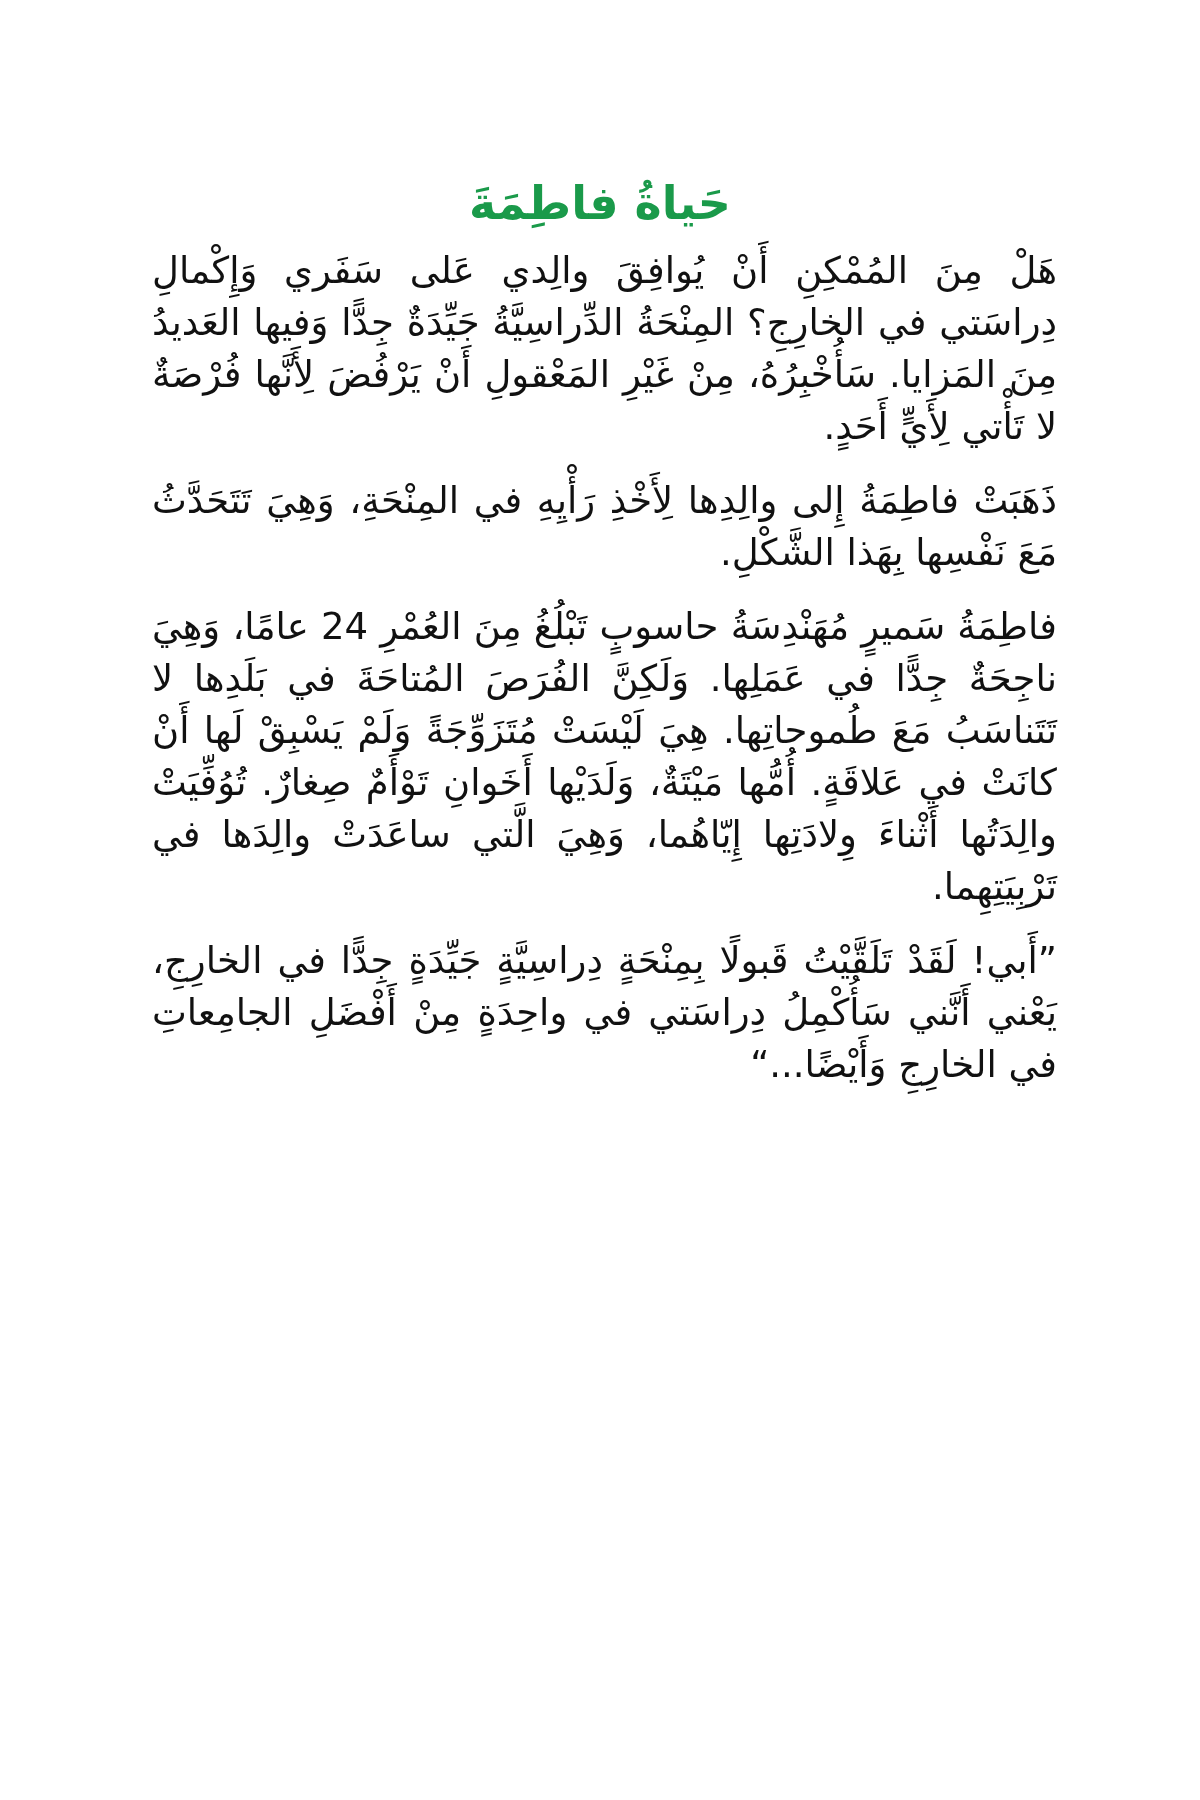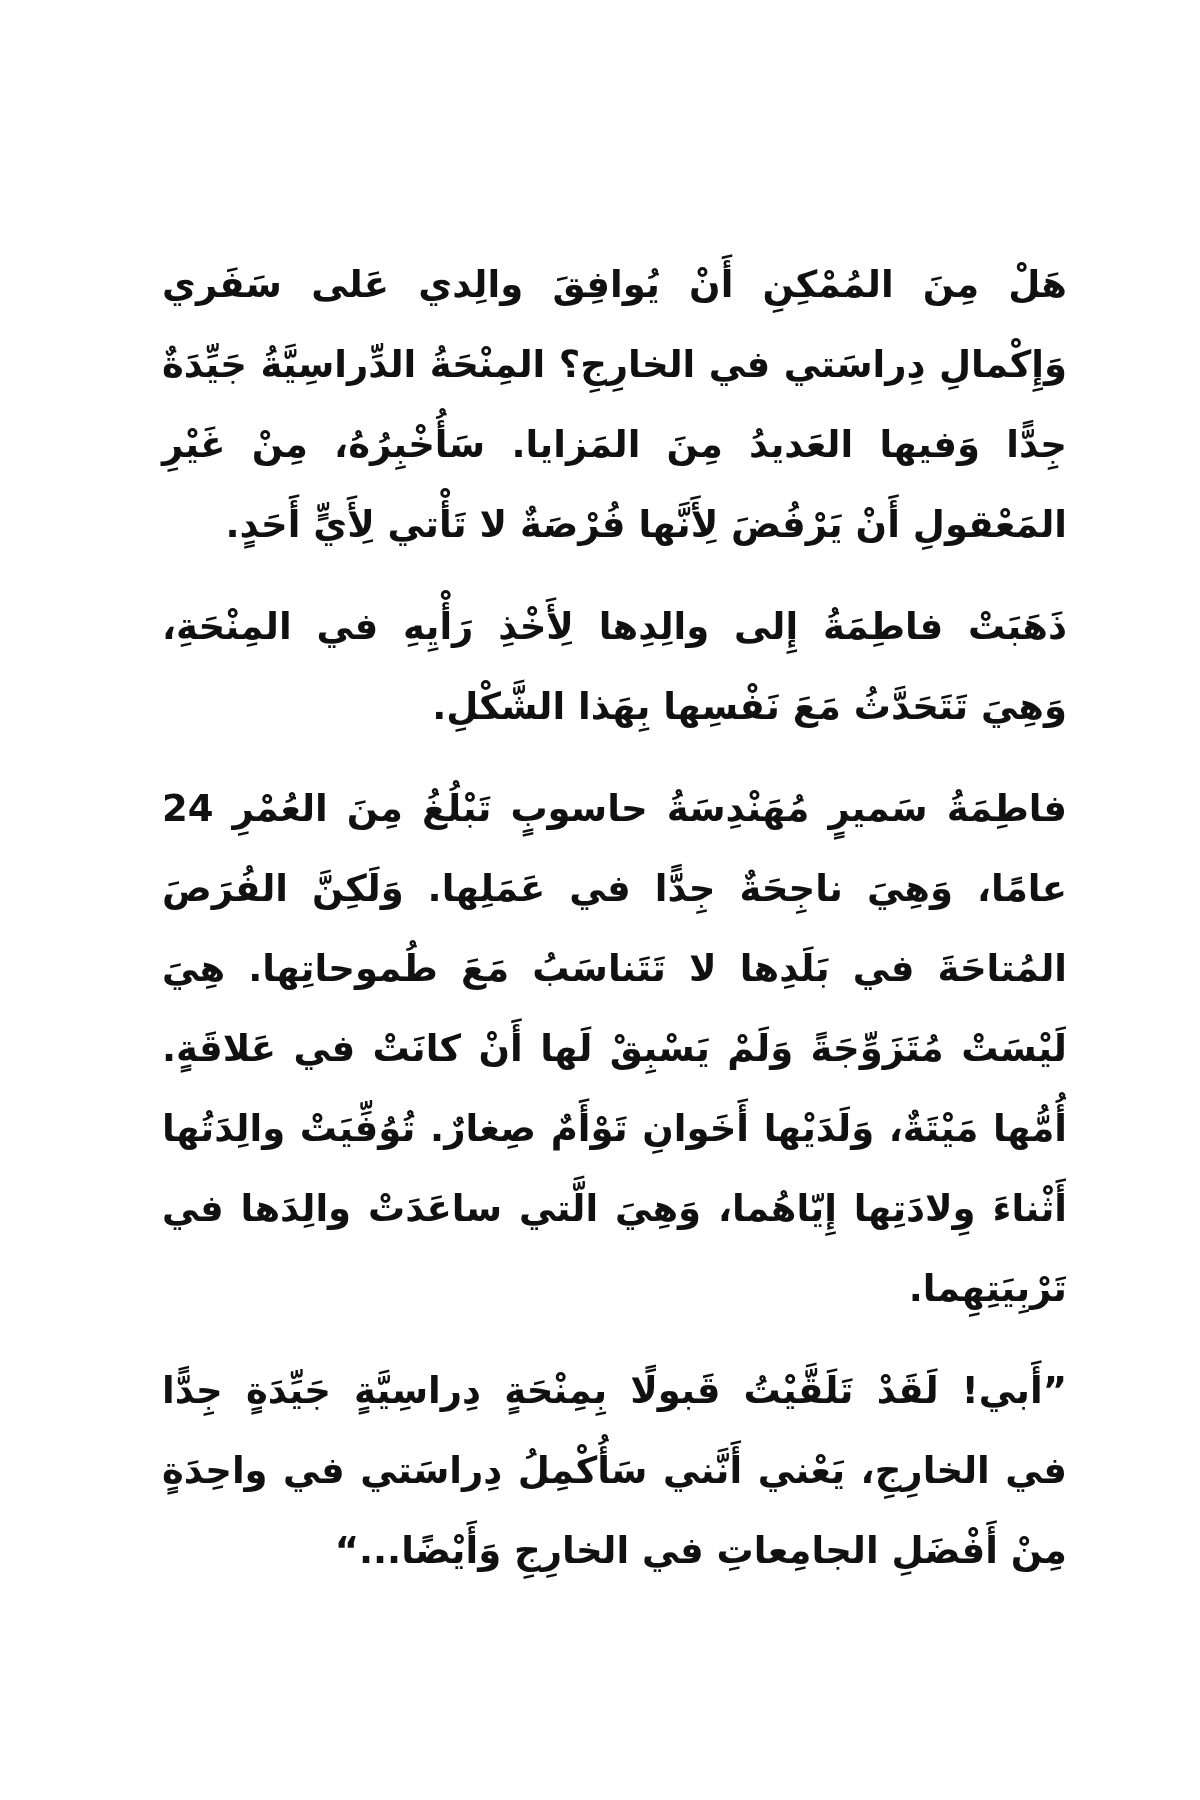--- a/index.html
+++ b/index.html
@@ -27,29 +27,28 @@
       text-align: center;
       font-size: 46px;
       font-weight: bold;
       color: #1a9a4a;
       line-height: 1.4;
       direction: rtl;
     }
     .body-text {
       position: absolute;
       top: 245px;
-      left: 162px;
+      left: 152px;
       width: 905px;
       direction: rtl;
       text-align: justify;
       text-align-last: right;
       font-size: 37px;
-      line-height: 80px;
+      line-height: 52px;
       color: #111111;
-      font-weight: bold;
     }
     .para {
       margin: 0 0 22px 0;
     }
     .tashkeel { color: #1a9a4a; }
     .footer {
       position: absolute;
       top: 1665px;
       left: 0; right: 0;
       text-align: center;
@@ -63,20 +62,21 @@
       font-weight: bold;
     }
     .footer .page-num {
       font-weight: bold;
     }
   </style>
 </head>
 <body>
 
 <div class="page">
+  <h1 class="title">حَياةُ فاطِمَةَ</h1>
 
   <div class="body-text">
     <p class="para">ه<span class="tashkeel" style="color: rgb(26, 154, 74);">َ</span>ل<span class="tashkeel" style="color: rgb(26, 154, 74);">ْ</span> م<span class="tashkeel" style="color: rgb(26, 154, 74);">ِ</span>ن<span class="tashkeel" style="color: rgb(26, 154, 74);">َ</span> الم<span class="tashkeel" style="color: rgb(26, 154, 74);">ُ</span>م<span class="tashkeel" style="color: rgb(26, 154, 74);">ْ</span>ك<span class="tashkeel" style="color: rgb(26, 154, 74);">ِ</span>ن<span class="tashkeel" style="color: rgb(26, 154, 74);">ِ</span> أ<span class="tashkeel" style="color: rgb(26, 154, 74);">َ</span>ن<span class="tashkeel" style="color: rgb(26, 154, 74);">ْ</span> ي<span class="tashkeel" style="color: rgb(26, 154, 74);">ُ</span>واف<span class="tashkeel" style="color: rgb(26, 154, 74);">ِ</span>ق<span class="tashkeel" style="color: rgb(26, 154, 74);">َ</span> وال<span class="tashkeel" style="color: rgb(26, 154, 74);">ِ</span>دي ع<span class="tashkeel" style="color: rgb(26, 154, 74);">َ</span>لى س<span class="tashkeel" style="color: rgb(26, 154, 74);">َ</span>ف<span class="tashkeel" style="color: rgb(26, 154, 74);">َ</span>ري و<span class="tashkeel" style="color: rgb(26, 154, 74);">َ</span>إ<span class="tashkeel" style="color: rgb(26, 154, 74);">ِ</span>ك<span class="tashkeel" style="color: rgb(26, 154, 74);">ْ</span>مال<span class="tashkeel" style="color: rgb(26, 154, 74);">ِ</span> د<span class="tashkeel" style="color: rgb(26, 154, 74);">ِ</span>راس<span class="tashkeel" style="color: rgb(26, 154, 74);">َ</span>تي في الخار<span class="tashkeel" style="color: rgb(26, 154, 74);">ِ</span>ج<span class="tashkeel" style="color: rgb(26, 154, 74);">ِ</span>؟ الم<span class="tashkeel" style="color: rgb(26, 154, 74);">ِ</span>ن<span class="tashkeel" style="color: rgb(26, 154, 74);">ْ</span>ح<span class="tashkeel" style="color: rgb(26, 154, 74);">َ</span>ة<span class="tashkeel" style="color: rgb(26, 154, 74);">ُ</span> الد<span class="tashkeel" style="color: rgb(26, 154, 74);">ِّ</span>راس<span class="tashkeel" style="color: rgb(26, 154, 74);">ِ</span>ي<span class="tashkeel" style="color: rgb(26, 154, 74);">َّ</span>ة<span class="tashkeel" style="color: rgb(26, 154, 74);">ُ</span> ج<span class="tashkeel" style="color: rgb(26, 154, 74);">َ</span>ي<span class="tashkeel" style="color: rgb(26, 154, 74);">ِّ</span>د<span class="tashkeel" style="color: rgb(26, 154, 74);">َ</span>ة<span class="tashkeel" style="color: rgb(26, 154, 74);">ٌ</span> ج<span class="tashkeel" style="color: rgb(26, 154, 74);">ِ</span>د<span class="tashkeel" style="color: rgb(26, 154, 74);">ًّ</span>ا و<span class="tashkeel" style="color: rgb(26, 154, 74);">َ</span>فيها الع<span class="tashkeel" style="color: rgb(26, 154, 74);">َ</span>ديد<span class="tashkeel" style="color: rgb(26, 154, 74);">ُ</span> م<span class="tashkeel" style="color: rgb(26, 154, 74);">ِ</span>ن<span class="tashkeel" style="color: rgb(26, 154, 74);">َ</span> الم<span class="tashkeel" style="color: rgb(26, 154, 74);">َ</span>زايا. س<span class="tashkeel" style="color: rgb(26, 154, 74);">َ</span>أ<span class="tashkeel" style="color: rgb(26, 154, 74);">ُ</span>خ<span class="tashkeel" style="color: rgb(26, 154, 74);">ْ</span>ب<span class="tashkeel" style="color: rgb(26, 154, 74);">ِ</span>ر<span class="tashkeel" style="color: rgb(26, 154, 74);">ُ</span>ه<span class="tashkeel" style="color: rgb(26, 154, 74);">ُ</span>، م<span class="tashkeel" style="color: rgb(26, 154, 74);">ِ</span>ن<span class="tashkeel" style="color: rgb(26, 154, 74);">ْ</span> غ<span class="tashkeel" style="color: rgb(26, 154, 74);">َ</span>ي<span class="tashkeel" style="color: rgb(26, 154, 74);">ْ</span>ر<span class="tashkeel" style="color: rgb(26, 154, 74);">ِ</span> الم<span class="tashkeel" style="color: rgb(26, 154, 74);">َ</span>ع<span class="tashkeel" style="color: rgb(26, 154, 74);">ْ</span>قول<span class="tashkeel" style="color: rgb(26, 154, 74);">ِ</span> أ<span class="tashkeel" style="color: rgb(26, 154, 74);">َ</span>ن<span class="tashkeel" style="color: rgb(26, 154, 74);">ْ</span> ي<span class="tashkeel" style="color: rgb(26, 154, 74);">َ</span>ر<span class="tashkeel" style="color: rgb(26, 154, 74);">ْ</span>ف<span class="tashkeel" style="color: rgb(26, 154, 74);">ُ</span>ض<span class="tashkeel" style="color: rgb(26, 154, 74);">َ</span> ل<span class="tashkeel" style="color: rgb(26, 154, 74);">ِ</span>أ<span class="tashkeel" style="color: rgb(26, 154, 74);">َ</span>ن<span class="tashkeel" style="color: rgb(26, 154, 74);">َّ</span>ها ف<span class="tashkeel" style="color: rgb(26, 154, 74);">ُ</span>ر<span class="tashkeel" style="color: rgb(26, 154, 74);">ْ</span>ص<span class="tashkeel" style="color: rgb(26, 154, 74);">َ</span>ة<span class="tashkeel" style="color: rgb(26, 154, 74);">ٌ</span> لا ت<span class="tashkeel" style="color: rgb(26, 154, 74);">َ</span>أ<span class="tashkeel" style="color: rgb(26, 154, 74);">ْ</span>تي ل<span class="tashkeel" style="color: rgb(26, 154, 74);">ِ</span>أ<span class="tashkeel" style="color: rgb(26, 154, 74);">َ</span>ي<span class="tashkeel" style="color: rgb(26, 154, 74);">ٍّ</span> أ<span class="tashkeel" style="color: rgb(26, 154, 74);">َ</span>ح<span class="tashkeel" style="color: rgb(26, 154, 74);">َ</span>د<span class="tashkeel" style="color: rgb(26, 154, 74);">ٍ</span>.</p>
     <p class="para">ذ<span class="tashkeel" style="color: rgb(26, 154, 74);">َ</span>ه<span class="tashkeel" style="color: rgb(26, 154, 74);">َ</span>ب<span class="tashkeel" style="color: rgb(26, 154, 74);">َ</span>ت<span class="tashkeel" style="color: rgb(26, 154, 74);">ْ</span> فاط<span class="tashkeel" style="color: rgb(26, 154, 74);">ِ</span>م<span class="tashkeel" style="color: rgb(26, 154, 74);">َ</span>ة<span class="tashkeel" style="color: rgb(26, 154, 74);">ُ</span> إ<span class="tashkeel" style="color: rgb(26, 154, 74);">ِ</span>لى وال<span class="tashkeel" style="color: rgb(26, 154, 74);">ِ</span>د<span class="tashkeel" style="color: rgb(26, 154, 74);">ِ</span>ها ل<span class="tashkeel" style="color: rgb(26, 154, 74);">ِ</span>أ<span class="tashkeel" style="color: rgb(26, 154, 74);">َ</span>خ<span class="tashkeel" style="color: rgb(26, 154, 74);">ْ</span>ذ<span class="tashkeel" style="color: rgb(26, 154, 74);">ِ</span> ر<span class="tashkeel" style="color: rgb(26, 154, 74);">َ</span>أ<span class="tashkeel" style="color: rgb(26, 154, 74);">ْ</span>ي<span class="tashkeel" style="color: rgb(26, 154, 74);">ِ</span>ه<span class="tashkeel" style="color: rgb(26, 154, 74);">ِ</span> في الم<span class="tashkeel" style="color: rgb(26, 154, 74);">ِ</span>ن<span class="tashkeel" style="color: rgb(26, 154, 74);">ْ</span>ح<span class="tashkeel" style="color: rgb(26, 154, 74);">َ</span>ة<span class="tashkeel" style="color: rgb(26, 154, 74);">ِ</span>، و<span class="tashkeel" style="color: rgb(26, 154, 74);">َ</span>ه<span class="tashkeel" style="color: rgb(26, 154, 74);">ِ</span>ي<span class="tashkeel" style="color: rgb(26, 154, 74);">َ</span> ت<span class="tashkeel" style="color: rgb(26, 154, 74);">َ</span>ت<span class="tashkeel" style="color: rgb(26, 154, 74);">َ</span>ح<span class="tashkeel" style="color: rgb(26, 154, 74);">َ</span>د<span class="tashkeel" style="color: rgb(26, 154, 74);">َّ</span>ث<span class="tashkeel" style="color: rgb(26, 154, 74);">ُ</span> م<span class="tashkeel" style="color: rgb(26, 154, 74);">َ</span>ع<span class="tashkeel" style="color: rgb(26, 154, 74);">َ</span> ن<span class="tashkeel" style="color: rgb(26, 154, 74);">َ</span>ف<span class="tashkeel" style="color: rgb(26, 154, 74);">ْ</span>س<span class="tashkeel" style="color: rgb(26, 154, 74);">ِ</span>ها ب<span class="tashkeel" style="color: rgb(26, 154, 74);">ِ</span>ه<span class="tashkeel" style="color: rgb(26, 154, 74);">َ</span>ذا الش<span class="tashkeel" style="color: rgb(26, 154, 74);">َّ</span>ك<span class="tashkeel" style="color: rgb(26, 154, 74);">ْ</span>ل<span class="tashkeel" style="color: rgb(26, 154, 74);">ِ</span>.</p>
     <p class="para">فاط<span class="tashkeel" style="color: rgb(26, 154, 74);">ِ</span>م<span class="tashkeel" style="color: rgb(26, 154, 74);">َ</span>ة<span class="tashkeel" style="color: rgb(26, 154, 74);">ُ</span> س<span class="tashkeel" style="color: rgb(26, 154, 74);">َ</span>مير<span class="tashkeel" style="color: rgb(26, 154, 74);">ٍ</span> م<span class="tashkeel" style="color: rgb(26, 154, 74);">ُ</span>ه<span class="tashkeel" style="color: rgb(26, 154, 74);">َ</span>ن<span class="tashkeel" style="color: rgb(26, 154, 74);">ْ</span>د<span class="tashkeel" style="color: rgb(26, 154, 74);">ِ</span>س<span class="tashkeel" style="color: rgb(26, 154, 74);">َ</span>ة<span class="tashkeel" style="color: rgb(26, 154, 74);">ُ</span> حاسوب<span class="tashkeel" style="color: rgb(26, 154, 74);">ٍ</span> ت<span class="tashkeel" style="color: rgb(26, 154, 74);">َ</span>ب<span class="tashkeel" style="color: rgb(26, 154, 74);">ْ</span>ل<span class="tashkeel" style="color: rgb(26, 154, 74);">ُ</span>غ<span class="tashkeel" style="color: rgb(26, 154, 74);">ُ</span> م<span class="tashkeel" style="color: rgb(26, 154, 74);">ِ</span>ن<span class="tashkeel" style="color: rgb(26, 154, 74);">َ</span> الع<span class="tashkeel" style="color: rgb(26, 154, 74);">ُ</span>م<span class="tashkeel" style="color: rgb(26, 154, 74);">ْ</span>ر<span class="tashkeel" style="color: rgb(26, 154, 74);">ِ</span> 24 عام<span class="tashkeel" style="color: rgb(26, 154, 74);">ً</span>ا، و<span class="tashkeel" style="color: rgb(26, 154, 74);">َ</span>ه<span class="tashkeel" style="color: rgb(26, 154, 74);">ِ</span>ي<span class="tashkeel" style="color: rgb(26, 154, 74);">َ</span> ناج<span class="tashkeel" style="color: rgb(26, 154, 74);">ِ</span>ح<span class="tashkeel" style="color: rgb(26, 154, 74);">َ</span>ة<span class="tashkeel" style="color: rgb(26, 154, 74);">ٌ</span> ج<span class="tashkeel" style="color: rgb(26, 154, 74);">ِ</span>د<span class="tashkeel" style="color: rgb(26, 154, 74);">ًّ</span>ا في ع<span class="tashkeel" style="color: rgb(26, 154, 74);">َ</span>م<span class="tashkeel" style="color: rgb(26, 154, 74);">َ</span>ل<span class="tashkeel" style="color: rgb(26, 154, 74);">ِ</span>ها. و<span class="tashkeel" style="color: rgb(26, 154, 74);">َ</span>ل<span class="tashkeel" style="color: rgb(26, 154, 74);">َ</span>ك<span class="tashkeel" style="color: rgb(26, 154, 74);">ِ</span>ن<span class="tashkeel" style="color: rgb(26, 154, 74);">َّ</span> الف<span class="tashkeel" style="color: rgb(26, 154, 74);">ُ</span>ر<span class="tashkeel" style="color: rgb(26, 154, 74);">َ</span>ص<span class="tashkeel" style="color: rgb(26, 154, 74);">َ</span> الم<span class="tashkeel" style="color: rgb(26, 154, 74);">ُ</span>تاح<span class="tashkeel" style="color: rgb(26, 154, 74);">َ</span>ة<span class="tashkeel" style="color: rgb(26, 154, 74);">َ</span> في ب<span class="tashkeel" style="color: rgb(26, 154, 74);">َ</span>ل<span class="tashkeel" style="color: rgb(26, 154, 74);">َ</span>د<span class="tashkeel" style="color: rgb(26, 154, 74);">ِ</span>ها لا ت<span class="tashkeel" style="color: rgb(26, 154, 74);">َ</span>ت<span class="tashkeel" style="color: rgb(26, 154, 74);">َ</span>ناس<span class="tashkeel" style="color: rgb(26, 154, 74);">َ</span>ب<span class="tashkeel" style="color: rgb(26, 154, 74);">ُ</span> م<span class="tashkeel" style="color: rgb(26, 154, 74);">َ</span>ع<span class="tashkeel" style="color: rgb(26, 154, 74);">َ</span> ط<span class="tashkeel" style="color: rgb(26, 154, 74);">ُ</span>موحات<span class="tashkeel" style="color: rgb(26, 154, 74);">ِ</span>ها. ه<span class="tashkeel" style="color: rgb(26, 154, 74);">ِ</span>ي<span class="tashkeel" style="color: rgb(26, 154, 74);">َ</span> ل<span class="tashkeel" style="color: rgb(26, 154, 74);">َ</span>ي<span class="tashkeel" style="color: rgb(26, 154, 74);">ْ</span>س<span class="tashkeel" style="color: rgb(26, 154, 74);">َ</span>ت<span class="tashkeel" style="color: rgb(26, 154, 74);">ْ</span> م<span class="tashkeel" style="color: rgb(26, 154, 74);">ُ</span>ت<span class="tashkeel" style="color: rgb(26, 154, 74);">َ</span>ز<span class="tashkeel" style="color: rgb(26, 154, 74);">َ</span>و<span class="tashkeel" style="color: rgb(26, 154, 74);">ِّ</span>ج<span class="tashkeel" style="color: rgb(26, 154, 74);">َ</span>ة<span class="tashkeel" style="color: rgb(26, 154, 74);">ً</span> و<span class="tashkeel" style="color: rgb(26, 154, 74);">َ</span>ل<span class="tashkeel" style="color: rgb(26, 154, 74);">َ</span>م<span class="tashkeel" style="color: rgb(26, 154, 74);">ْ</span> ي<span class="tashkeel" style="color: rgb(26, 154, 74);">َ</span>س<span class="tashkeel" style="color: rgb(26, 154, 74);">ْ</span>ب<span class="tashkeel" style="color: rgb(26, 154, 74);">ِ</span>ق<span class="tashkeel" style="color: rgb(26, 154, 74);">ْ</span> ل<span class="tashkeel" style="color: rgb(26, 154, 74);">َ</span>ها أ<span class="tashkeel" style="color: rgb(26, 154, 74);">َ</span>ن<span class="tashkeel" style="color: rgb(26, 154, 74);">ْ</span> كان<span class="tashkeel" style="color: rgb(26, 154, 74);">َ</span>ت<span class="tashkeel" style="color: rgb(26, 154, 74);">ْ</span> في ع<span class="tashkeel" style="color: rgb(26, 154, 74);">َ</span>لاق<span class="tashkeel" style="color: rgb(26, 154, 74);">َ</span>ة<span class="tashkeel" style="color: rgb(26, 154, 74);">ٍ</span>. أ<span class="tashkeel" style="color: rgb(26, 154, 74);">ُ</span>م<span class="tashkeel" style="color: rgb(26, 154, 74);">ُّ</span>ها م<span class="tashkeel" style="color: rgb(26, 154, 74);">َ</span>ي<span class="tashkeel" style="color: rgb(26, 154, 74);">ْ</span>ت<span class="tashkeel" style="color: rgb(26, 154, 74);">َ</span>ة<span class="tashkeel" style="color: rgb(26, 154, 74);">ٌ</span>، و<span class="tashkeel" style="color: rgb(26, 154, 74);">َ</span>ل<span class="tashkeel" style="color: rgb(26, 154, 74);">َ</span>د<span class="tashkeel" style="color: rgb(26, 154, 74);">َ</span>ي<span class="tashkeel" style="color: rgb(26, 154, 74);">ْ</span>ها أ<span class="tashkeel" style="color: rgb(26, 154, 74);">َ</span>خ<span class="tashkeel" style="color: rgb(26, 154, 74);">َ</span>وان<span class="tashkeel" style="color: rgb(26, 154, 74);">ِ</span> ت<span class="tashkeel" style="color: rgb(26, 154, 74);">َ</span>و<span class="tashkeel" style="color: rgb(26, 154, 74);">ْ</span>أ<span class="tashkeel" style="color: rgb(26, 154, 74);">َ</span>م<span class="tashkeel" style="color: rgb(26, 154, 74);">ٌ</span> ص<span class="tashkeel" style="color: rgb(26, 154, 74);">ِ</span>غار<span class="tashkeel" style="color: rgb(26, 154, 74);">ٌ</span>. ت<span class="tashkeel" style="color: rgb(26, 154, 74);">ُ</span>و<span class="tashkeel" style="color: rgb(26, 154, 74);">ُ</span>ف<span class="tashkeel" style="color: rgb(26, 154, 74);">ِّ</span>ي<span class="tashkeel" style="color: rgb(26, 154, 74);">َ</span>ت<span class="tashkeel" style="color: rgb(26, 154, 74);">ْ</span> وال<span class="tashkeel" style="color: rgb(26, 154, 74);">ِ</span>د<span class="tashkeel" style="color: rgb(26, 154, 74);">َ</span>ت<span class="tashkeel" style="color: rgb(26, 154, 74);">ُ</span>ها أ<span class="tashkeel" style="color: rgb(26, 154, 74);">َ</span>ث<span class="tashkeel" style="color: rgb(26, 154, 74);">ْ</span>ناء<span class="tashkeel" style="color: rgb(26, 154, 74);">َ</span> و<span class="tashkeel" style="color: rgb(26, 154, 74);">ِ</span>لاد<span class="tashkeel" style="color: rgb(26, 154, 74);">َ</span>ت<span class="tashkeel" style="color: rgb(26, 154, 74);">ِ</span>ها إ<span class="tashkeel" style="color: rgb(26, 154, 74);">ِ</span>ي<span class="tashkeel" style="color: rgb(26, 154, 74);">ّ</span>اه<span class="tashkeel" style="color: rgb(26, 154, 74);">ُ</span>ما، و<span class="tashkeel" style="color: rgb(26, 154, 74);">َ</span>ه<span class="tashkeel" style="color: rgb(26, 154, 74);">ِ</span>ي<span class="tashkeel" style="color: rgb(26, 154, 74);">َ</span> ال<span class="tashkeel" style="color: rgb(26, 154, 74);">َّ</span>تي ساع<span class="tashkeel" style="color: rgb(26, 154, 74);">َ</span>د<span class="tashkeel" style="color: rgb(26, 154, 74);">َ</span>ت<span class="tashkeel" style="color: rgb(26, 154, 74);">ْ</span> وال<span class="tashkeel" style="color: rgb(26, 154, 74);">ِ</span>د<span class="tashkeel" style="color: rgb(26, 154, 74);">َ</span>ها في ت<span class="tashkeel" style="color: rgb(26, 154, 74);">َ</span>ر<span class="tashkeel" style="color: rgb(26, 154, 74);">ْ</span>ب<span class="tashkeel" style="color: rgb(26, 154, 74);">ِ</span>ي<span class="tashkeel" style="color: rgb(26, 154, 74);">َ</span>ت<span class="tashkeel" style="color: rgb(26, 154, 74);">ِ</span>ه<span class="tashkeel" style="color: rgb(26, 154, 74);">ِ</span>ما.</p>
     <p class="para">”أ<span class="tashkeel" style="color: rgb(26, 154, 74);">َ</span>بي! ل<span class="tashkeel" style="color: rgb(26, 154, 74);">َ</span>ق<span class="tashkeel" style="color: rgb(26, 154, 74);">َ</span>د<span class="tashkeel" style="color: rgb(26, 154, 74);">ْ</span> ت<span class="tashkeel" style="color: rgb(26, 154, 74);">َ</span>ل<span class="tashkeel" style="color: rgb(26, 154, 74);">َ</span>ق<span class="tashkeel" style="color: rgb(26, 154, 74);">َّ</span>ي<span class="tashkeel" style="color: rgb(26, 154, 74);">ْ</span>ت<span class="tashkeel" style="color: rgb(26, 154, 74);">ُ</span> ق<span class="tashkeel" style="color: rgb(26, 154, 74);">َ</span>بول<span class="tashkeel" style="color: rgb(26, 154, 74);">ً</span>ا ب<span class="tashkeel" style="color: rgb(26, 154, 74);">ِ</span>م<span class="tashkeel" style="color: rgb(26, 154, 74);">ِ</span>ن<span class="tashkeel" style="color: rgb(26, 154, 74);">ْ</span>ح<span class="tashkeel" style="color: rgb(26, 154, 74);">َ</span>ة<span class="tashkeel" style="color: rgb(26, 154, 74);">ٍ</span> د<span class="tashkeel" style="color: rgb(26, 154, 74);">ِ</span>راس<span class="tashkeel" style="color: rgb(26, 154, 74);">ِ</span>ي<span class="tashkeel" style="color: rgb(26, 154, 74);">َّ</span>ة<span class="tashkeel" style="color: rgb(26, 154, 74);">ٍ</span> ج<span class="tashkeel" style="color: rgb(26, 154, 74);">َ</span>ي<span class="tashkeel" style="color: rgb(26, 154, 74);">ِّ</span>د<span class="tashkeel" style="color: rgb(26, 154, 74);">َ</span>ة<span class="tashkeel" style="color: rgb(26, 154, 74);">ٍ</span> ج<span class="tashkeel" style="color: rgb(26, 154, 74);">ِ</span>د<span class="tashkeel" style="color: rgb(26, 154, 74);">ًّ</span>ا في الخار<span class="tashkeel" style="color: rgb(26, 154, 74);">ِ</span>ج<span class="tashkeel" style="color: rgb(26, 154, 74);">ِ</span>، ي<span class="tashkeel" style="color: rgb(26, 154, 74);">َ</span>ع<span class="tashkeel" style="color: rgb(26, 154, 74);">ْ</span>ني أ<span class="tashkeel" style="color: rgb(26, 154, 74);">َ</span>ن<span class="tashkeel" style="color: rgb(26, 154, 74);">َّ</span>ني س<span class="tashkeel" style="color: rgb(26, 154, 74);">َ</span>أ<span class="tashkeel" style="color: rgb(26, 154, 74);">ُ</span>ك<span class="tashkeel" style="color: rgb(26, 154, 74);">ْ</span>م<span class="tashkeel" style="color: rgb(26, 154, 74);">ِ</span>ل<span class="tashkeel" style="color: rgb(26, 154, 74);">ُ</span> د<span class="tashkeel" style="color: rgb(26, 154, 74);">ِ</span>راس<span class="tashkeel" style="color: rgb(26, 154, 74);">َ</span>تي في واح<span class="tashkeel" style="color: rgb(26, 154, 74);">ِ</span>د<span class="tashkeel" style="color: rgb(26, 154, 74);">َ</span>ة<span class="tashkeel" style="color: rgb(26, 154, 74);">ٍ</span> م<span class="tashkeel" style="color: rgb(26, 154, 74);">ِ</span>ن<span class="tashkeel" style="color: rgb(26, 154, 74);">ْ</span> أ<span class="tashkeel" style="color: rgb(26, 154, 74);">َ</span>ف<span class="tashkeel" style="color: rgb(26, 154, 74);">ْ</span>ض<span class="tashkeel" style="color: rgb(26, 154, 74);">َ</span>ل<span class="tashkeel" style="color: rgb(26, 154, 74);">ِ</span> الجام<span class="tashkeel" style="color: rgb(26, 154, 74);">ِ</span>عات<span class="tashkeel" style="color: rgb(26, 154, 74);">ِ</span> في الخار<span class="tashkeel" style="color: rgb(26, 154, 74);">ِ</span>ج<span class="tashkeel" style="color: rgb(26, 154, 74);">ِ</span> و<span class="tashkeel" style="color: rgb(26, 154, 74);">َ</span>أ<span class="tashkeel" style="color: rgb(26, 154, 74);">َ</span>ي<span class="tashkeel" style="color: rgb(26, 154, 74);">ْ</span>ض<span class="tashkeel" style="color: rgb(26, 154, 74);">ً</span>ا...“</p>
   </div>
 
 </div>
 

